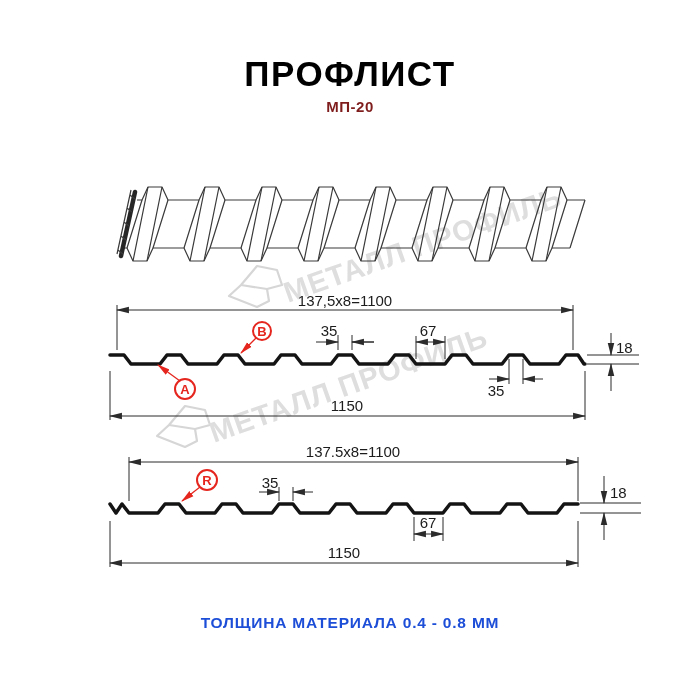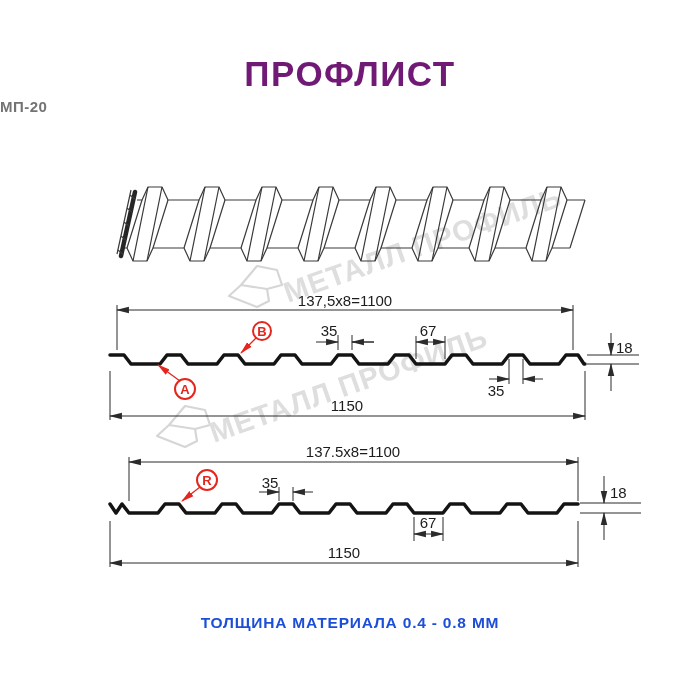--- a/index.html
+++ b/index.html
@@ -2,25 +2,25 @@
 <html><head>
 <meta charset="utf-8">
 <style>
   html,body{margin:0;padding:0;background:#fff;}
   .canvas{
     position:relative;width:700px;height:700px;background:#ffffff;
     font-family:"Liberation Sans",sans-serif;overflow:hidden;
   }
   .title{
     position:absolute;top:54px;left:0;width:700px;text-align:center;
-    font-size:35px;font-weight:900;letter-spacing:1.5px;color:#701a75;
+    font-size:35px;font-weight:900;letter-spacing:1.5px;color:#000000;
   }
   .subtitle{
-    position:absolute;top:98px;left:0;width:700px;text-align:left;
-    font-size:15px;font-weight:600;letter-spacing:0.5px;color:#737373;
+    position:absolute;top:98px;left:0;width:700px;text-align:center;
+    font-size:15px;font-weight:600;letter-spacing:0.5px;color:#7f1d1d;
   }
   .footer-note{
     position:absolute;top:614px;left:0;width:700px;text-align:center;
     font-size:15.5px;font-weight:600;letter-spacing:0.8px;color:#1d4ed8;
   }
   svg{position:absolute;top:0;left:0;}
   .dim-line{stroke:#2b2b2b;stroke-width:1;fill:none;}
   .ext-line{stroke:#2b2b2b;stroke-width:1;fill:none;}
   .profile{stroke:#141414;stroke-width:3.5;fill:none;stroke-linejoin:round;stroke-linecap:round;}
   .sketch{stroke:#3a3a3a;stroke-width:1.2;fill:none;stroke-linejoin:round;}

